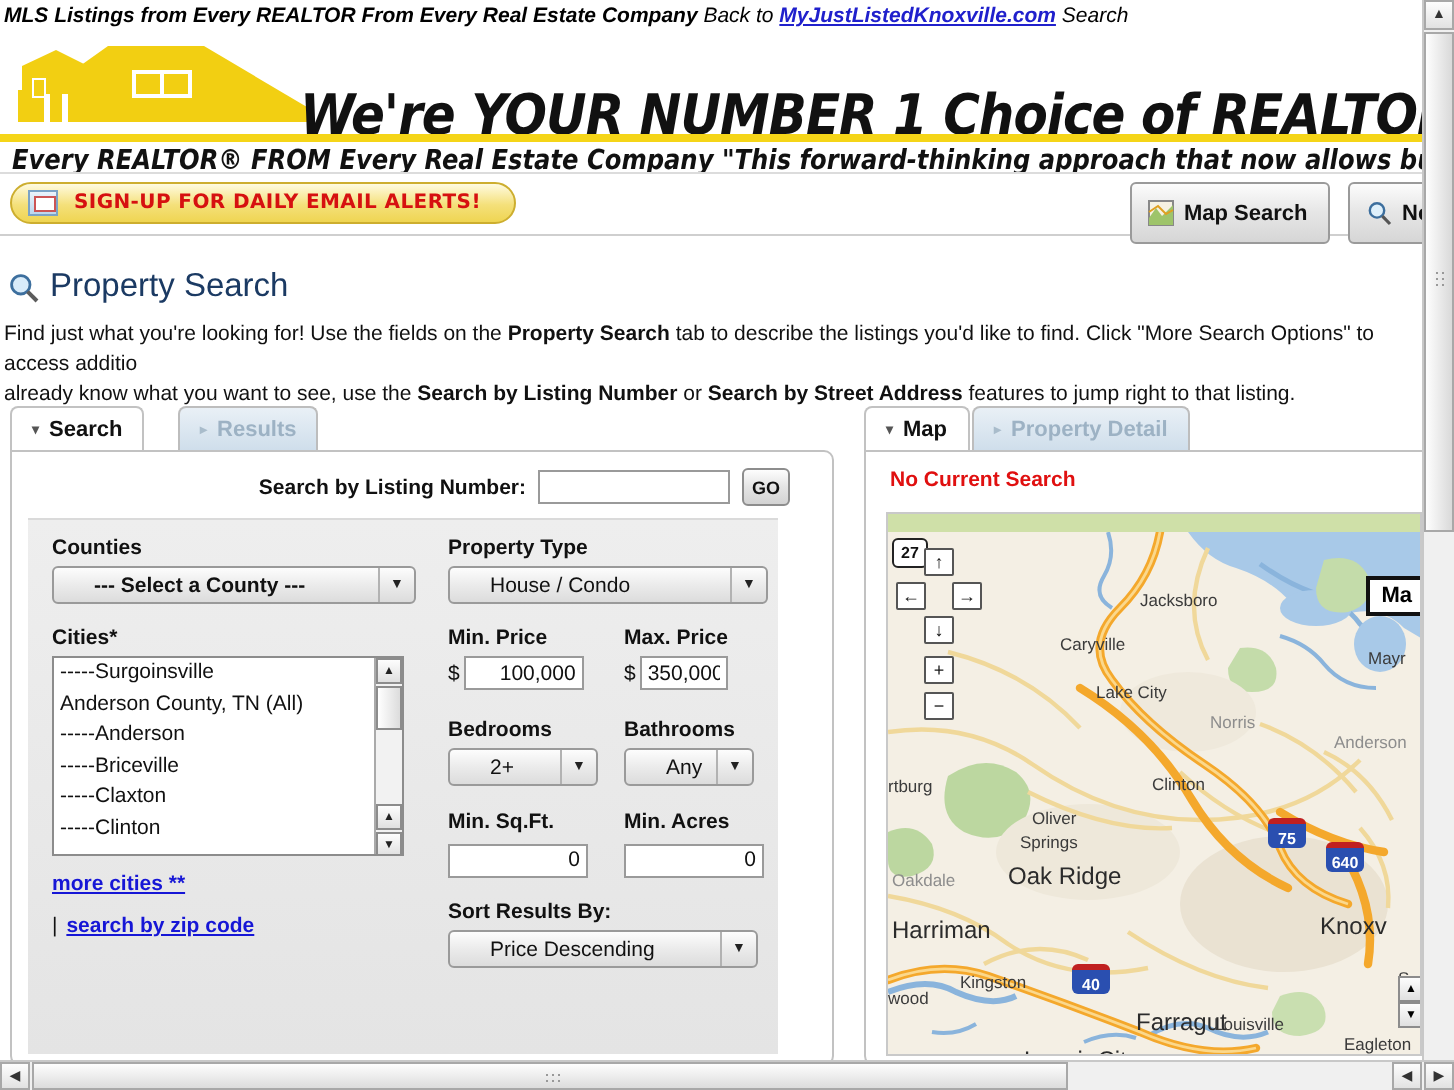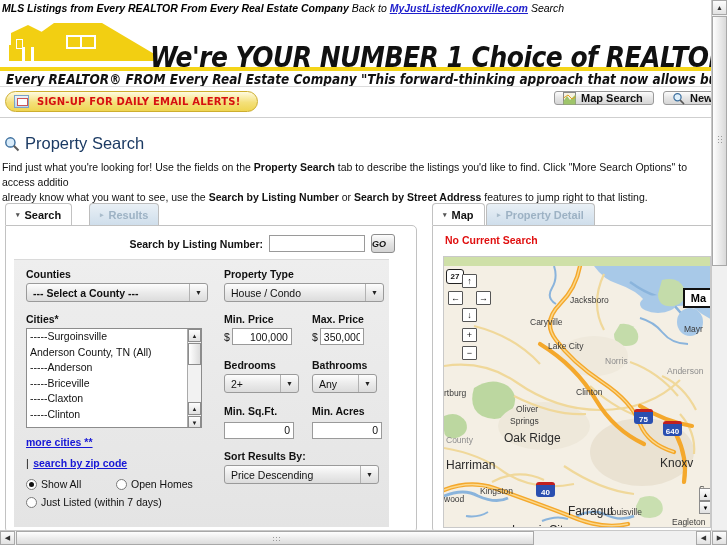--- a/index.html
+++ b/index.html
@@ -128,26 +128,27 @@
   .alert-pill .mailicon:after {
     content: ""; position: absolute; left: 2px; top: 2px;
     width: 9px; height: 6px; background: #fff; border: 1px solid #c55;
   }
   .alert-pill .label {
     font-family: "DejaVu Sans", sans-serif;
     font-weight: bold; font-size: 10px; color: #d61010;
     letter-spacing: 0.2px;
   }
   .topbtn {
-    position: absolute; top: 4px; height: 14px;
+    position: absolute; top: 4px; height: 31px;
     background: linear-gradient(#fcfcfc,#e6e6e6 48%,#d6d6d6);
     border: 1px solid #9a9a9a; border-radius: 3px;
     display: flex; align-items: center; gap: 5px; padding: 0 8px;
     font-size: 11px; font-weight: bold; color: #111;
     white-space: nowrap;
+    margin-left: 11px;
   }
   #btn-map-search { left: 554px; width: 100px; }
   #btn-new-search { left: 663px; width: 58px; }
   .mini-ico { width: 13px; height: 13px; flex: 0 0 13px; }
 
   
   .page-title {
     position: absolute; left: 4px; top: 134px;
     font-size: 16.5px; color: #1b3a63; font-weight: normal;
     display: flex; align-items: center; gap: 5px;
@@ -201,38 +202,38 @@
   .listing-row .lbl { font-size: 10.5px; font-weight: bold; color: #111; }
   .inp {
     border: 1px solid #9a9a9a; background: #fff; height: 17px;
     font-size: 10.5px; font-family: "Liberation Sans", sans-serif;
     padding: 0 3px; color: #111;
   }
   .go-btn {
     width: 24px; height: 19px; border: 1px solid #8d8d8d; border-radius: 3px;
     background: linear-gradient(#fdfdfd,#e4e4e4 50%,#d3d3d3);
     font-size: 9px; font-weight: bold; color: #111;
-    display: flex; align-items: center;  font-style: italic;
+    display: flex; align-items: center; justify-content: center;
   }
 
   
   .searchbox {
     position: absolute; left: 8px; top: 33px; width: 375px; height: 268px;
     background: linear-gradient(#eeeeee,#e4e4e4);
     border-top: 1px solid #dadada;
   }
   .fld-label {
     font-size: 10.5px; font-weight: bold; color: #111; margin-bottom: 3px;
   }
   .sel {
     position: relative; height: 19px;
     border: 1px solid #9a9a9a; border-radius: 3px;
     background: linear-gradient(#fdfdfd,#ebebeb 50%,#dcdcdc);
     display: flex; align-items: center;
-    font-size: 10.5px; color: #111; padding-left: 6px;
+    font-size: 10.5px; color: #111; padding-left: 20px;
   }
   .sel .arrowbox {
     position: absolute; right: 0; top: 0; bottom: 0; width: 18px;
     border-left: 1px solid #b2b2b2;
     display: flex; align-items: center; justify-content: center;
     font-size: 7px; color: #222;
   }
   .sel.bold { font-weight: bold; }
 
   .listbox {
@@ -453,36 +454,20 @@
         </div>
 
         <div style="position:absolute;left:12px;top:172px">
           <a class="lnk" href="#">more cities **</a>
           <div style="margin-top:3px">
             <span style="font-size:10.5px;color:#111">|</span>
             <a class="lnk" href="#">search by zip code</a>
           </div>
         </div>
 
-        <div style="position:absolute;left:12px;top:218px;width:190px">
-          <div class="radio-row">
-            <span style="display:flex;align-items:center;width:90px">
-              <span class="radio on"></span>
-              <span>Show All</span>
-            </span>
-            <span style="display:flex;align-items:center">
-              <span class="radio"></span>
-              <span>Open Homes</span>
-            </span>
-          </div>
-          <div class="radio-row" style="margin-top:6px">
-            <span class="radio"></span>
-            <span>Just Listed (within 7 days)</span>
-          </div>
-        </div>
 
         <div style="position:absolute;left:210px;top:8px;width:160px">
           <div class="fld-label">Property Type</div>
           <div class="sel">
             <span>House / Condo</span>
             <span class="arrowbox">▼</span>
           </div>
         </div>
 
         <div style="position:absolute;left:210px;top:53px">
@@ -631,21 +616,21 @@
           <div class="maplabel" id="pl1" style="left: 86px; top: 51px;">Caryville</div>
           <div class="maplabel" id="pl2" style="left: 240px; top: 58px;">Mayr</div>
           <div class="maplabel" id="pl3" style="left: 104px; top: 75px;">Lake City</div>
           <div class="maplabel faint" id="pl4" style="left: 161px; top: 90px;">Norris</div>
           <div class="maplabel faint" id="pl5" style="left: 223px; top: 100px;">Anderson</div>
           <div class="maplabel" id="pl6" style="left: 0px; top: 122px;">rtburg</div>
           <div class="maplabel" id="pl7" style="left: 132px; top: 121px;">Clinton</div>
           <div class="maplabel" id="pl8" style="left: 72px; top: 138px;">Oliver</div>
           <div class="maplabel" id="pl9" style="left: 66px; top: 150px;">Springs</div>
           <div class="maplabel big" id="pl10" style="left: 60px; top: 165px;">Oak Ridge</div>
-          <div class="maplabel faint" id="pl11" style="left: 2px; top: 169px;">County</div>
+          <div class="maplabel faint" id="pl11" style="left: 2px; top: 169px;">Oakdale</div>
           <div class="maplabel big" id="pl12" style="left: 2px; top: 192px;">Harriman</div>
           <div class="maplabel big" id="pl13" style="left: 216px; top: 190px;">Knoxv</div>
           <div class="maplabel" id="pl14" style="left: 36px; top: 220px;">Kingston</div>
           <div class="maplabel big" id="pl15" style="left: 124px; top: 227px; margin-top: 11px;">Farragut</div>
           <div class="maplabel" id="pl16" style="left: 0px; top: 228px;">wood</div>
           <div class="maplabel" id="pl17" style="left: 255px; top: 218px;">S</div>
           <div class="maplabel" id="pl18" style="left: 163px; top: 241px;">Louisville</div>
           <div class="maplabel big" id="pl19" style="left: 68px; top: 257px;">Lenoir City</div>
           <div class="maplabel" id="pl20" style="left: 187px; top: 260px;">Alcoa</div>
           <div class="maplabel" id="pl21" style="left: 228px; top: 251px;">Eagleton</div>

